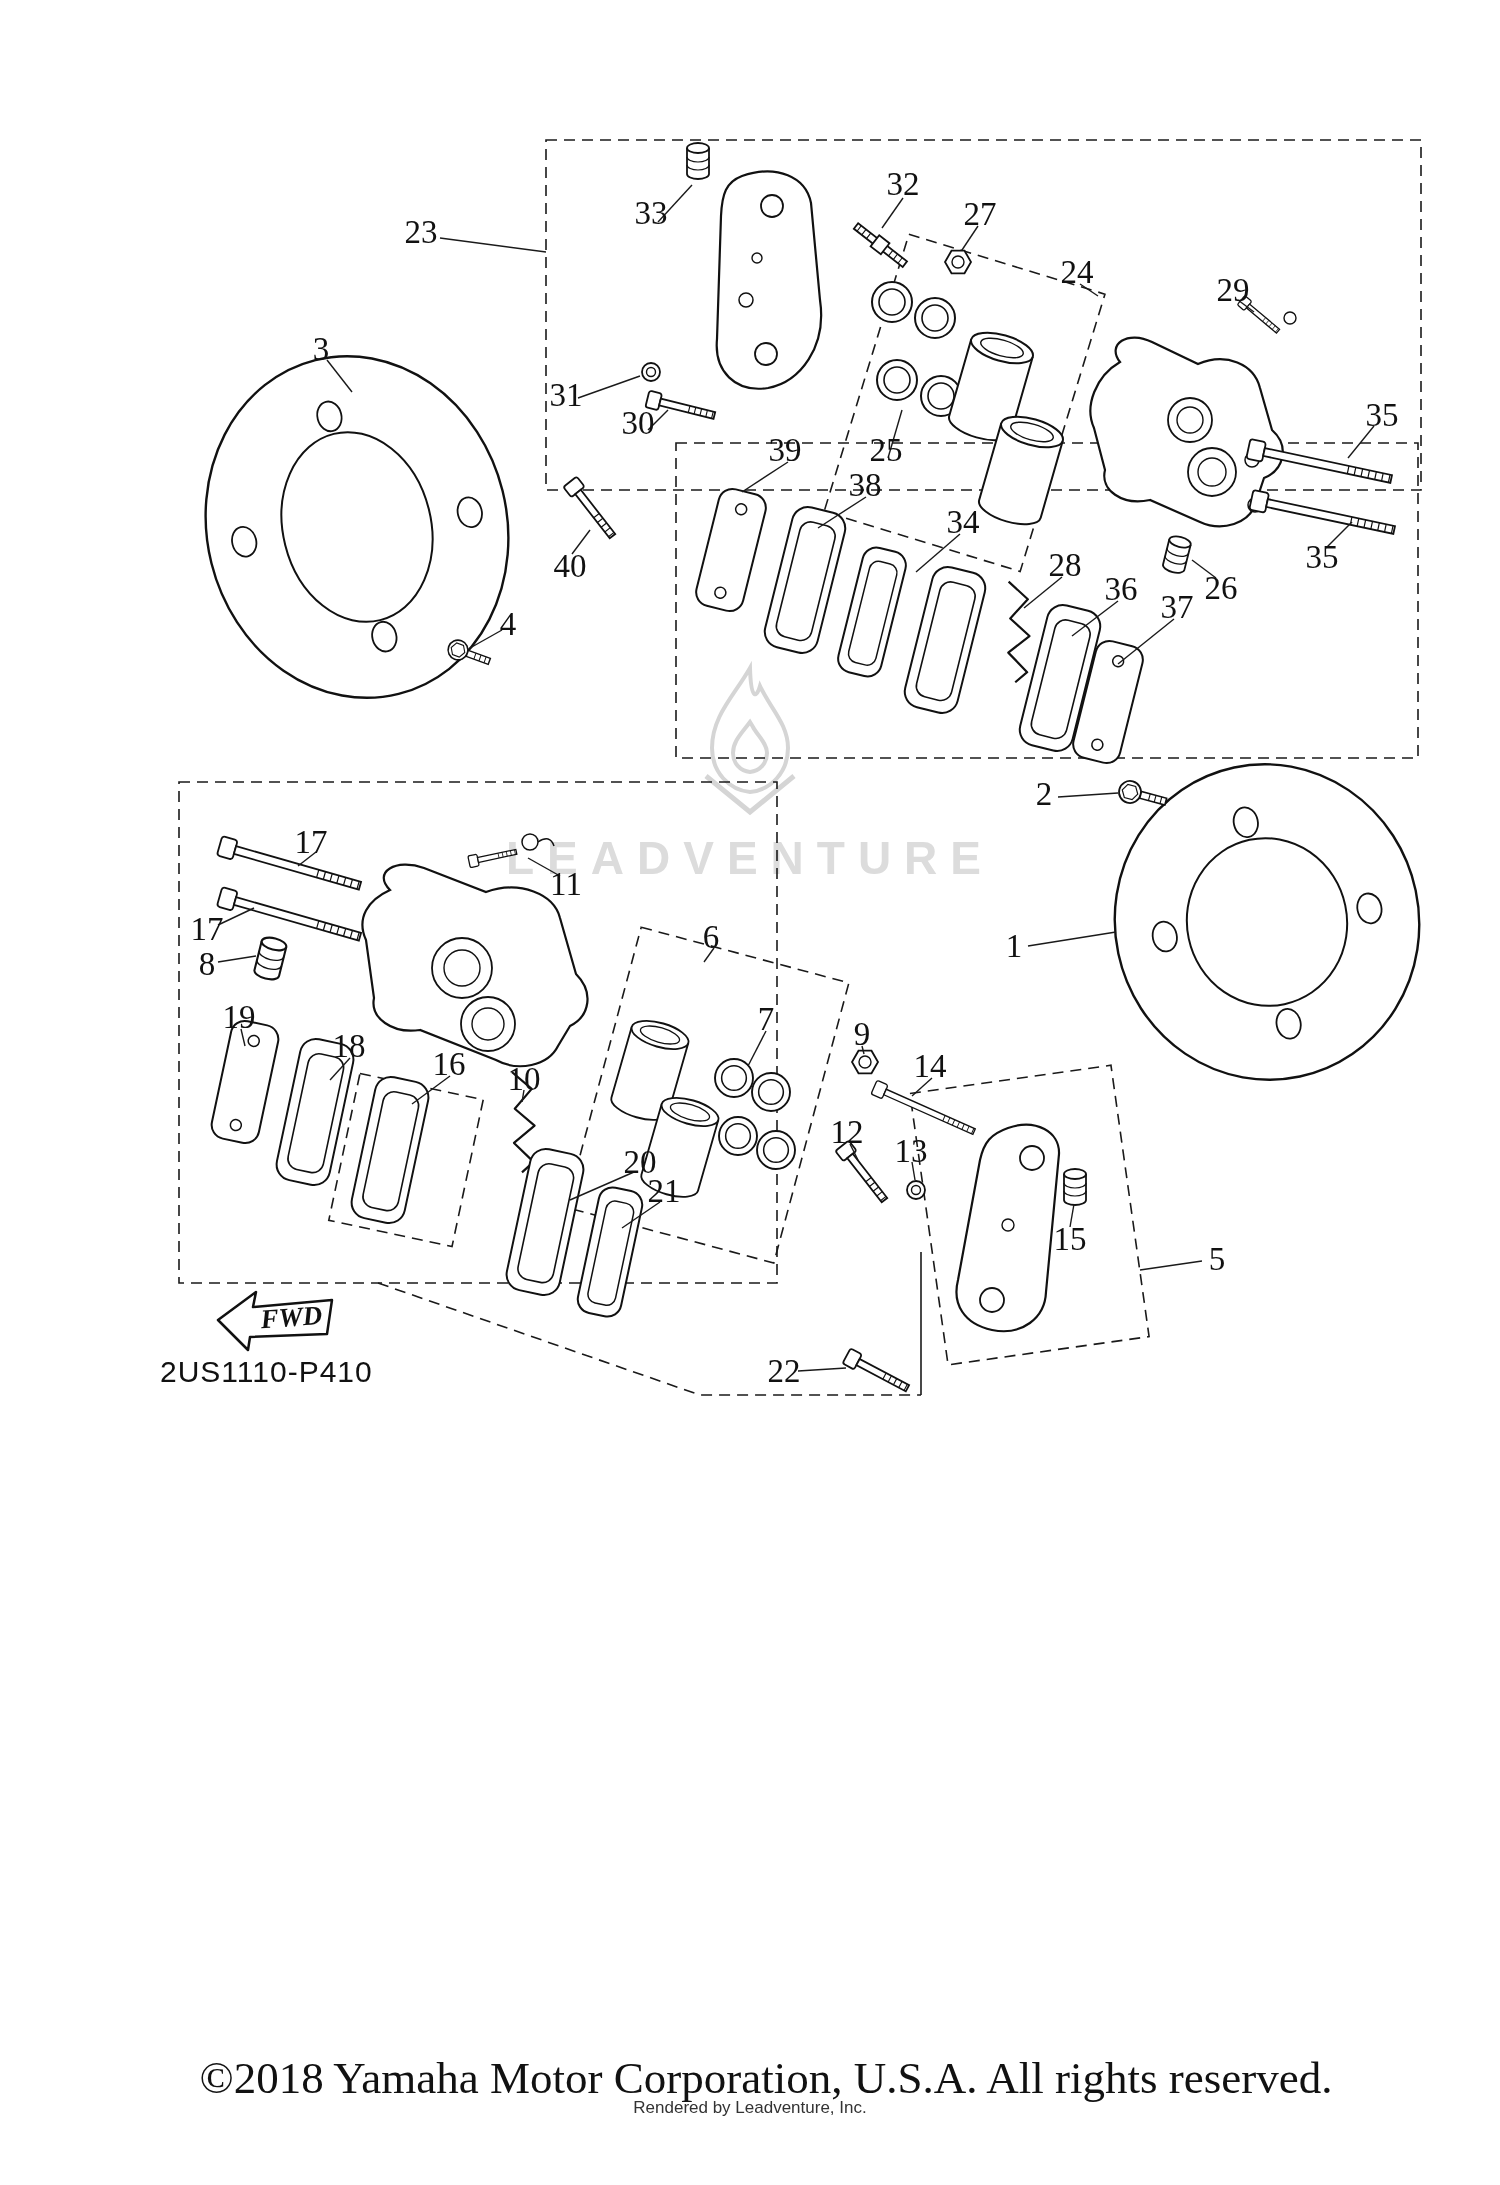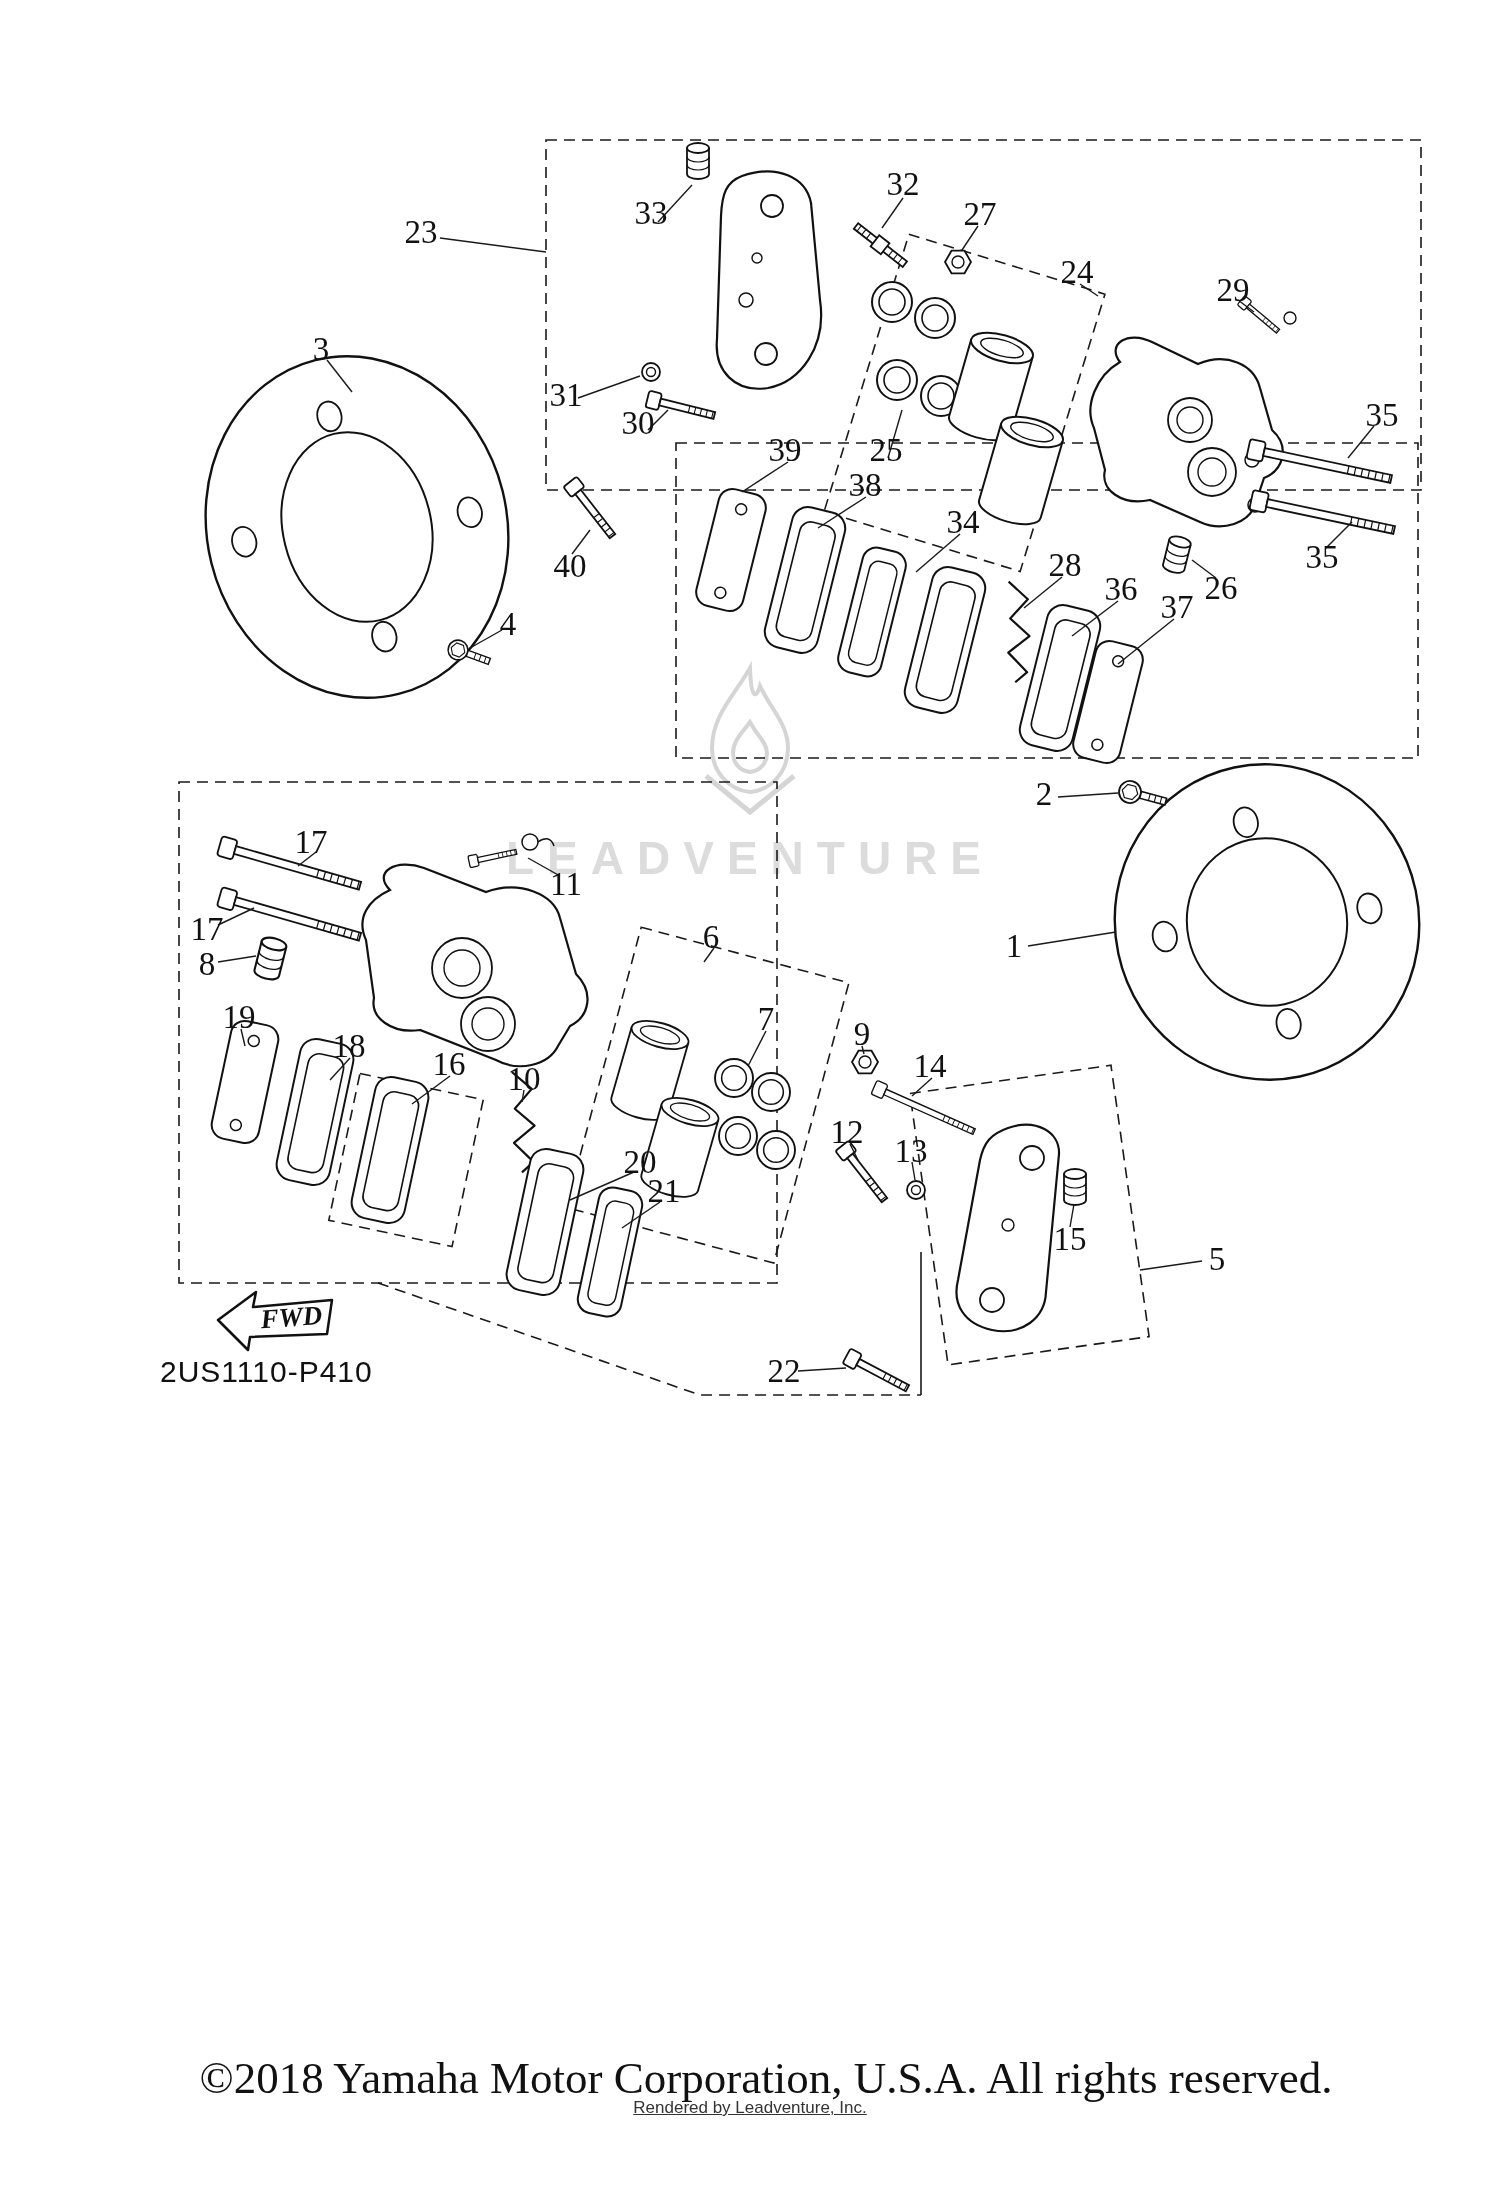--- a/index.html
+++ b/index.html
@@ -20,21 +20,21 @@
   .fwd-text { font-family:"Liberation Serif", serif; font-size:27px; font-style:italic;
               font-weight:bold; fill:#111; text-anchor:middle; }
   .part-code { font-family:"Liberation Sans", sans-serif; font-size:30px; fill:#111; letter-spacing:1px; }
 
   .copyright {
     position:absolute; left:0; right:0; top:2052px; text-align:center;
     font-family:"Liberation Serif", serif; font-size:45px; color:#111; white-space:nowrap;padding-left:32px;
   }
   .rendered-by {
     position:absolute; left:0; right:0; top:2098px; text-align:center;
-    font-family:"Liberation Sans", sans-serif; font-size:17px; color:#333;text-decoration:underline;
+    font-family:"Liberation Sans", sans-serif; font-size:17px; color:#333;
   }
 </style>
 </head>
 <body>
 
 <div class="page">
 
 <svg class="diagram-svg" viewBox="0 0 1500 2185" width="1500" height="2185" xmlns="http://www.w3.org/2000/svg">
 
   <defs>

